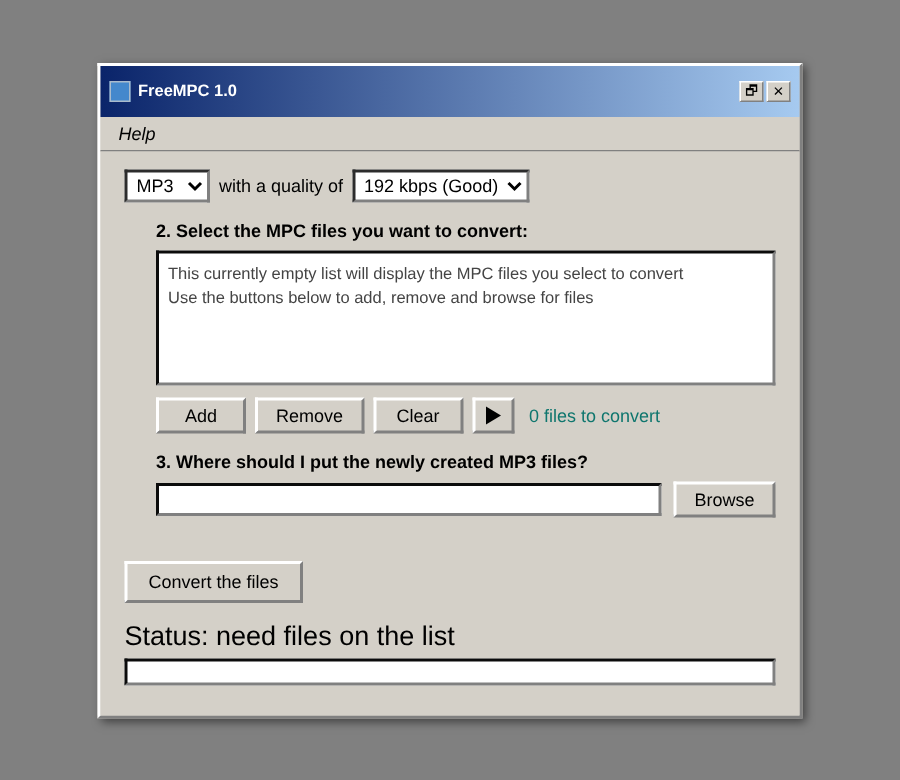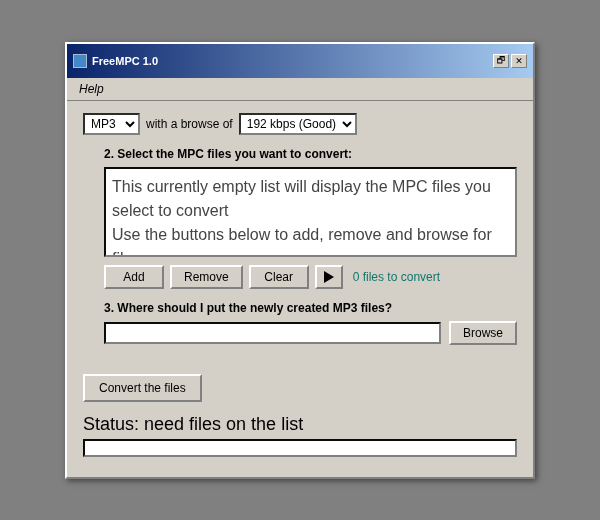--- a/index.html
+++ b/index.html
@@ -130,21 +130,21 @@
     }
 
     .file-list-box {
       width: 100%;
       height: 90px;
       background: #ffffff;
       border: 2px inset #808080;
       border-top-color: #606060;
       border-left-color: #606060;
       padding: 6px;
-      font-size: 16px;
+      font-size: 11px;
       color: #444;
       overflow-y: auto;
       margin-bottom: 8px;
       line-height: 1.5;
     }
 
     .buttons-row {
       display: flex;
       align-items: center;
       gap: 6px;
@@ -267,21 +267,21 @@
   </div>
 
   <div class="content">
 
     <div class="step1-row">
       <select>
         <option>MP3</option>
         <option>OGG</option>
         <option>WAV</option>
       </select>
-      <span class="step1-label">with a browse of</span>
+      <span class="step1-label">with a quality of</span>
       <select>
         <option>128 kbps (Good)</option>
         <option selected="">192 kbps (Good)</option>
         <option>256 kbps (Best)</option>
         <option>320 kbps (Best)</option>
       </select>
     </div>
 
     <div class="row">
       <span class="step-label">2. Select the MPC files you want to convert:</span>

